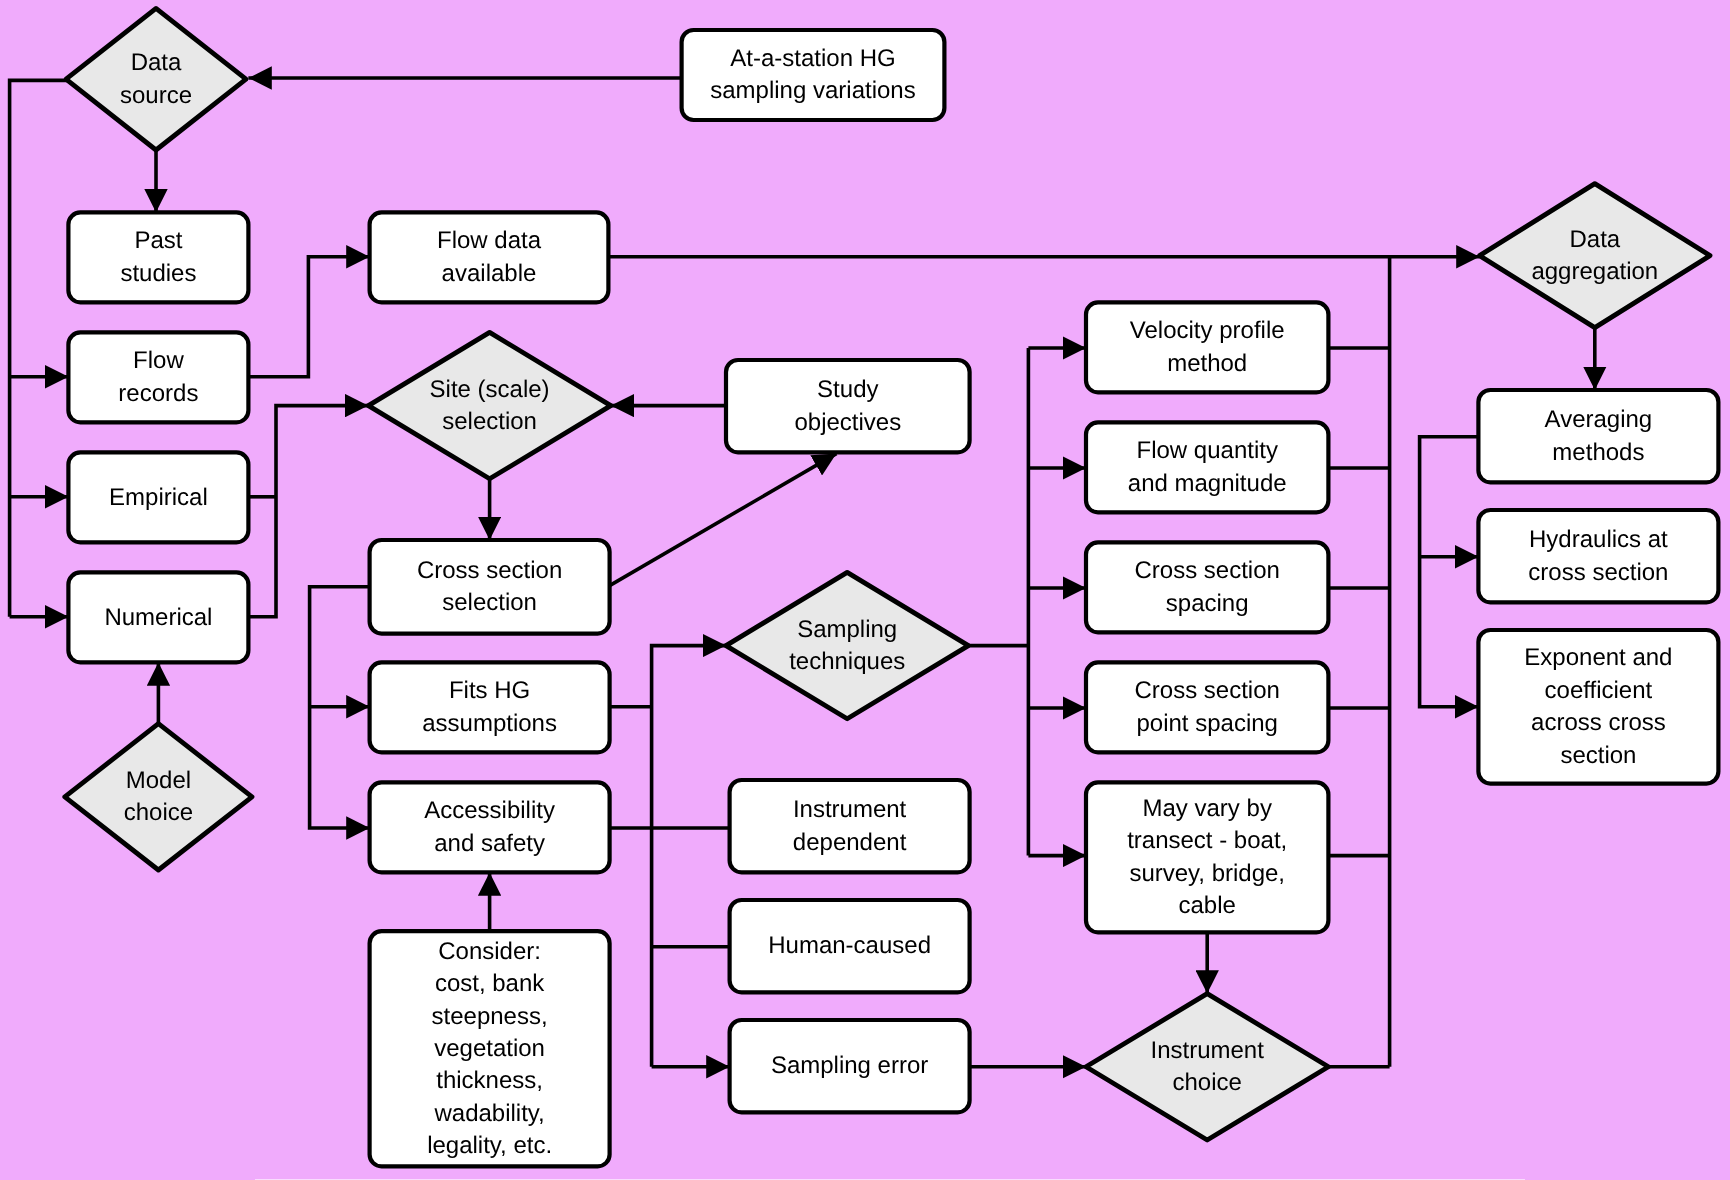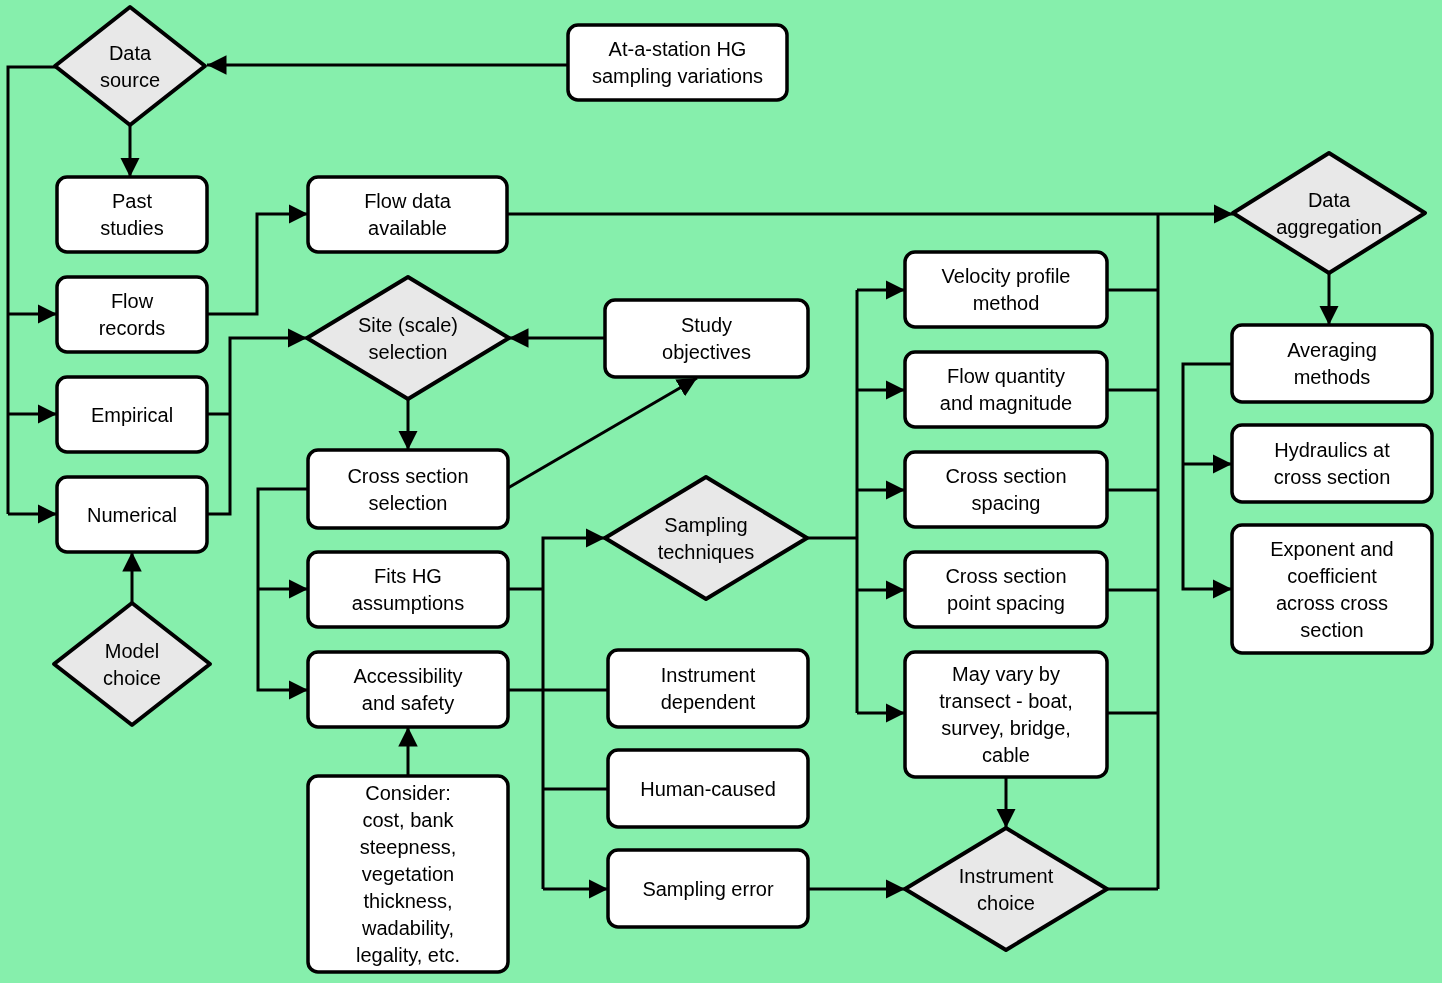--- a/index.html
+++ b/index.html
@@ -1,16 +1,16 @@
 <!DOCTYPE html>
 <html><head>
 <meta charset="utf-8">
 <style>
   html,body{margin:0;padding:0;background:#ffffff;}
-  #stage{position:relative;width:1442px;height:983px;background:#86efac;}
+  #stage{position:relative;width:1442px;height:983px;background:#f0abfc;}
   svg{display:block;}
   .edge{fill:none;stroke:#000000;stroke-width:3;}
   .node-rect{stroke:#000000;stroke-width:3.5;}
   .node-diamond{stroke:#000000;stroke-width:4;stroke-linejoin:round;}
   .node-label{font-family:"Liberation Sans",sans-serif;font-size:20px;fill:#000000;
               text-anchor:middle;}
 </style>
 </head>
 <body>
 

